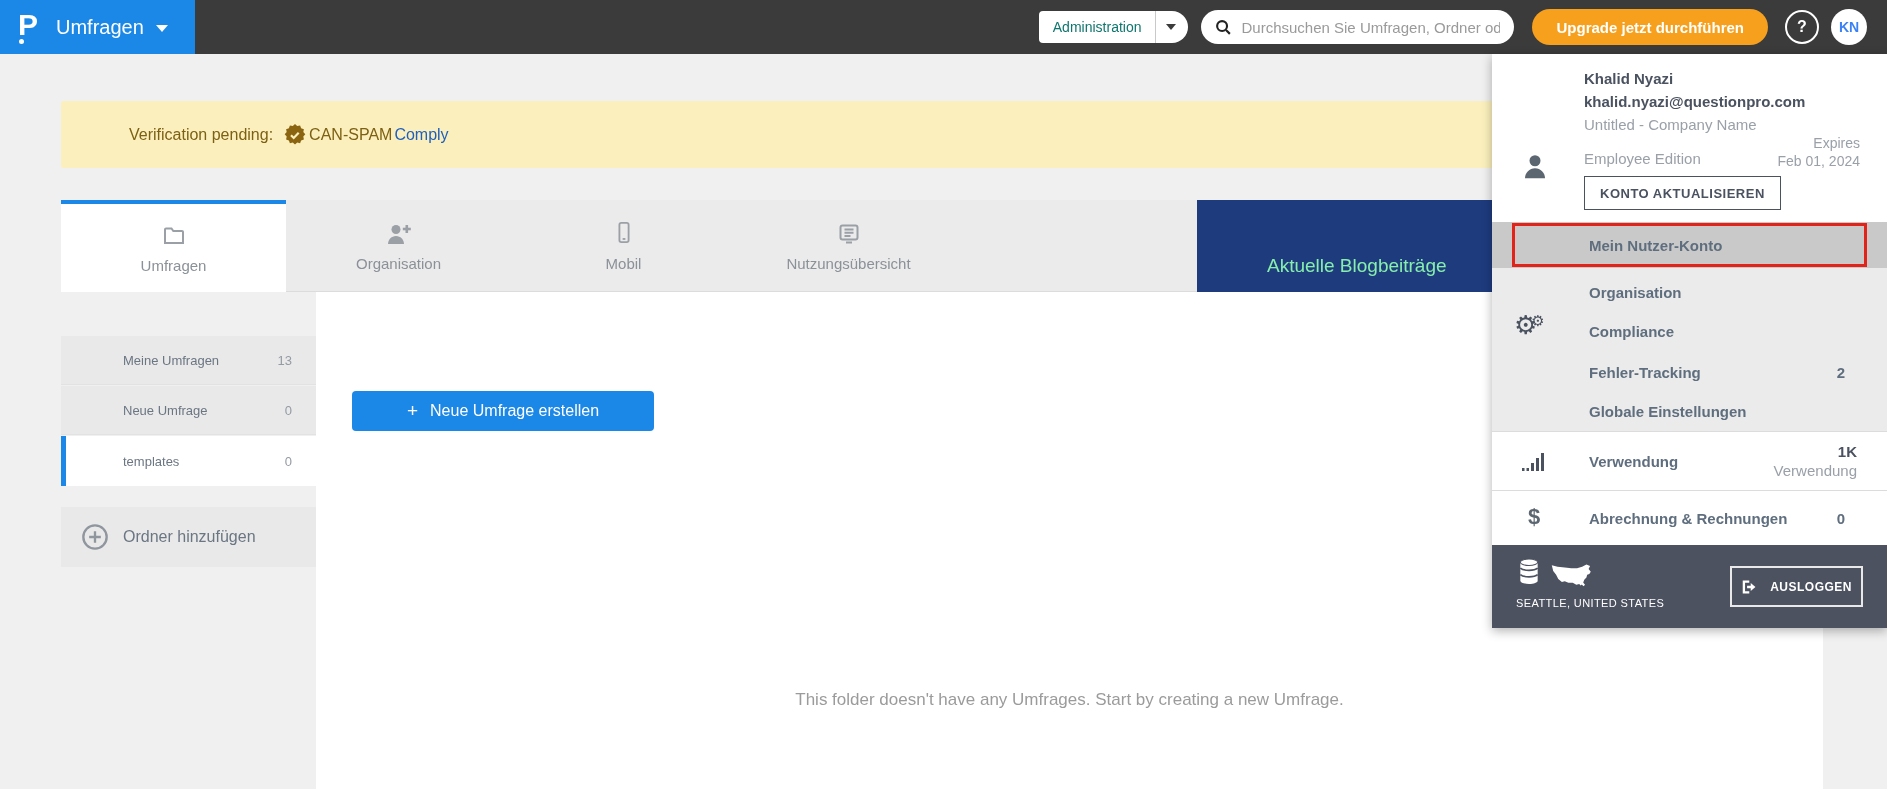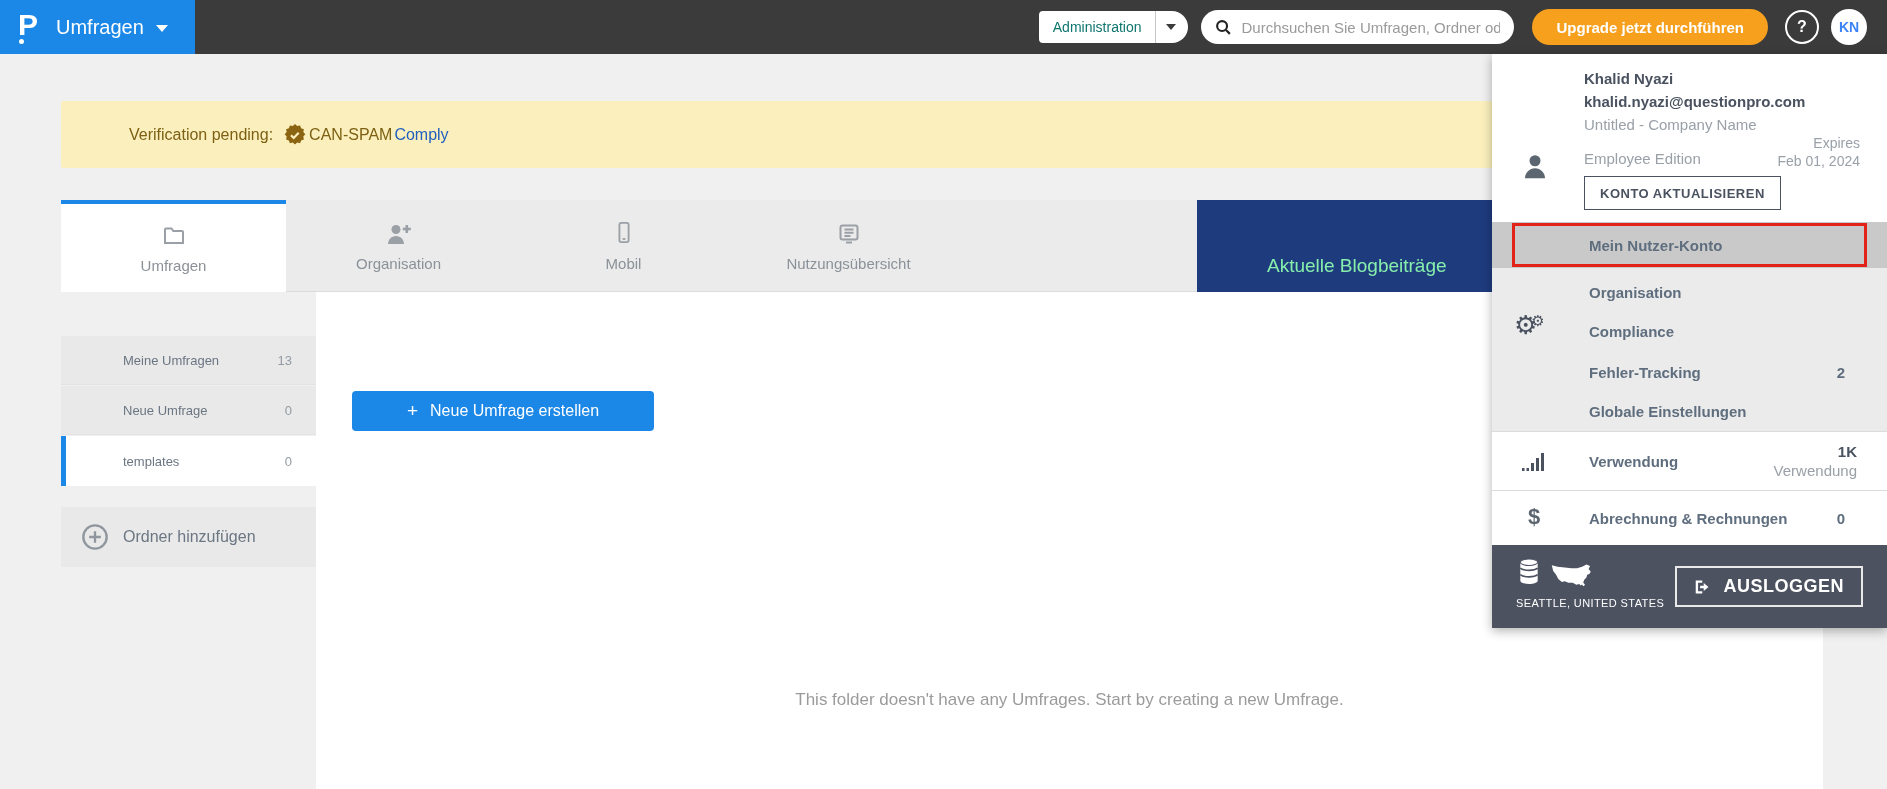--- a/index.html
+++ b/index.html
@@ -80,21 +80,21 @@
   .usage-right .unit { font-size:15px; color:#9aa0a8; }
   .bars-ic { position:absolute; left:30px; top:20px; }
   .billing-row { position:relative; height:55px; border-top:1px solid #dcdcdc; background:#fff; display:flex; align-items:center; padding:0 42px 0 97px; cursor:pointer; }
   .billing-row .m-lb { font-size:15px; font-weight:bold; color:#5f6e7e; }
   .billing-row .m-bd { margin-left:auto; font-size:15px; font-weight:bold; color:#5f6e7e; }
   .dollar-ic { position:absolute; left:36px; top:13px; font-size:22px; font-weight:bold; color:#5c6670; }
   .up-footer { position:relative; height:83px; background:#4c5260; }
   .db-ic { position:absolute; left:24px; top:12px; }
   .map-ic { position:absolute; left:58px; top:16px; }
   .loc-txt { position:absolute; left:24px; top:52px; color:#fff; font-size:11px; letter-spacing:.4px; }
-  .logout-btn { position:absolute; right:24px; top:21px; height:41px; background:transparent; border:2px solid #e9e9e9; color:#fff; font-size:18px; font-weight:bold; letter-spacing:.5px; font-family:"Liberation Sans", sans-serif; display:flex; align-items:center; gap:11px; padding:0 17px; cursor:pointer; }
+  .logout-btn { position:absolute; right:24px; top:21px; height:41px; background:transparent; border:2px solid #e9e9e9; color:#fff; font-size:12px; font-weight:bold; letter-spacing:.5px; font-family:"Liberation Sans", sans-serif; display:flex; align-items:center; gap:11px; padding:0 9px; cursor:pointer; }
 </style>
 </head>
 <body>
 
 <div class="stage">
 
   <div class="topbar">
     <div class="logo-area">
       <div class="logo-p"><span>P</span><span class="dot"></span></div>
       <span class="logo-product">Umfragen</span>

